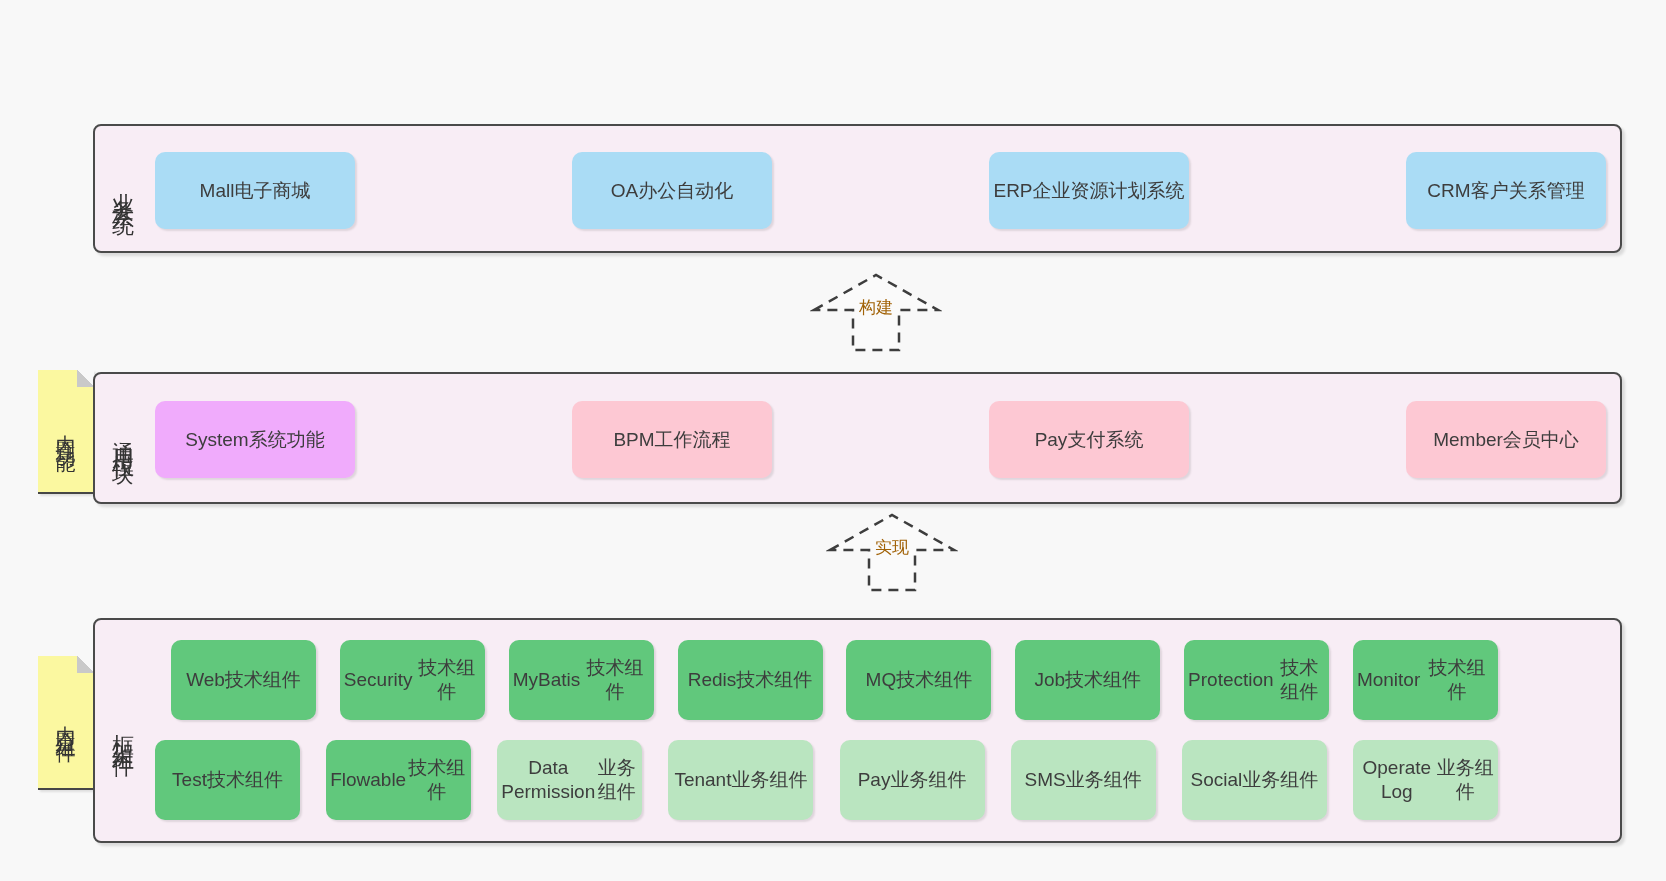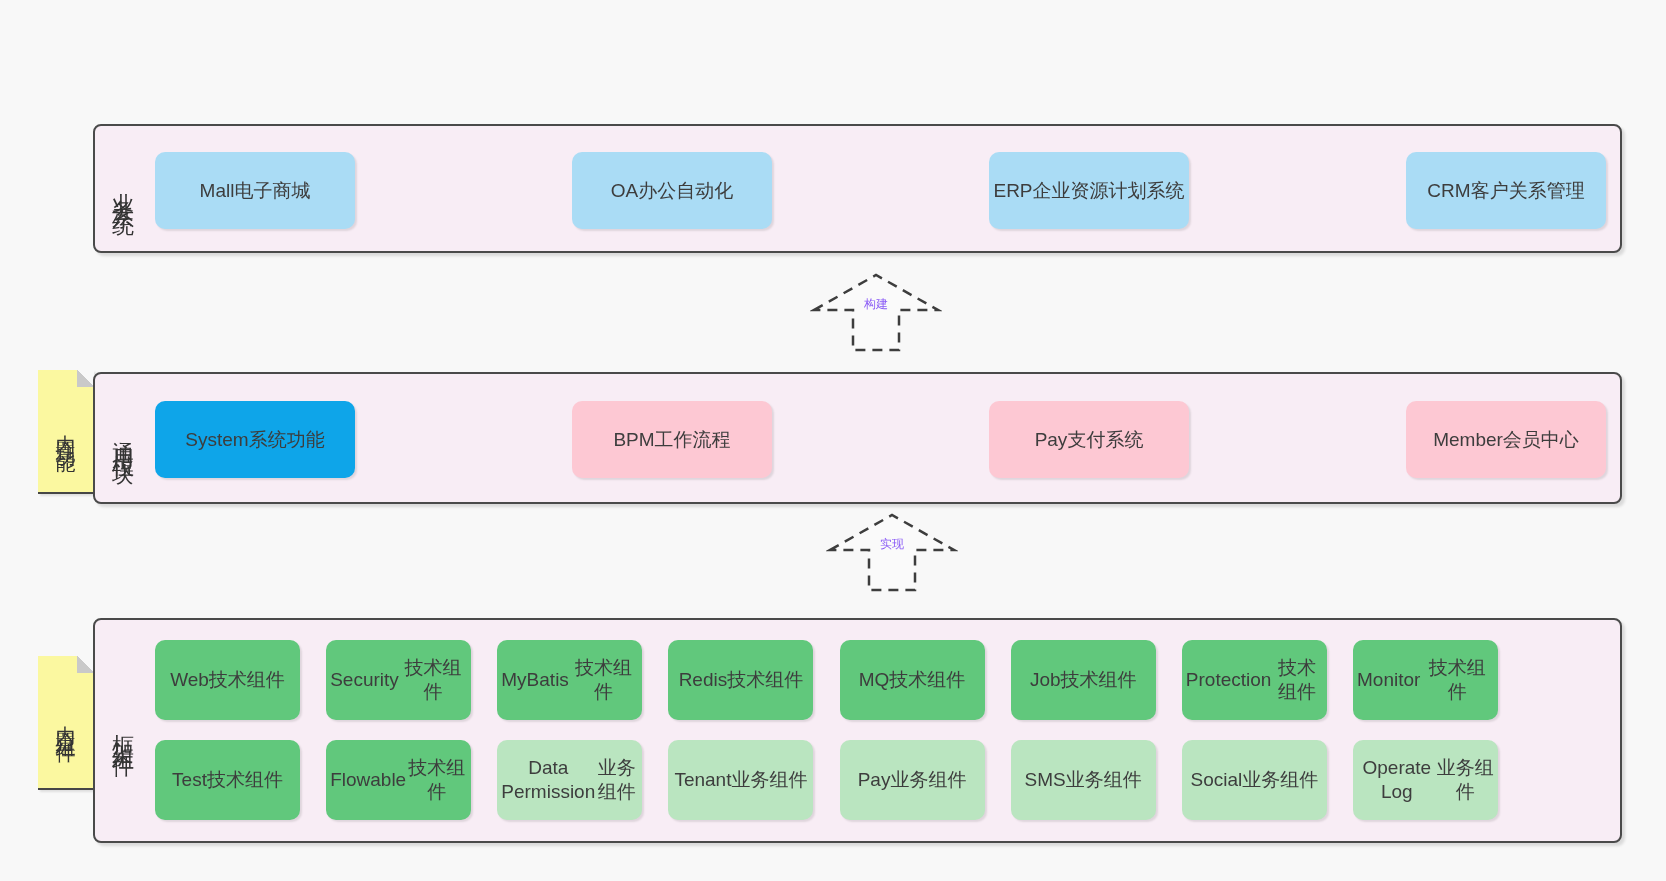--- a/index.html
+++ b/index.html
@@ -32,36 +32,36 @@
     letter-spacing: 7px; line-height: 1.1;
   }
 
   .boxrow {
     position: absolute; left: 60px; right: 14px;
     display: flex; justify-content: space-between;
   }
   .row-single { top: 26px; }
   #layer-modules .row-single { top: 27px; }
   .row-b { left: 60px; right: 122px; }
-  .row-b1 { top: 20px; }
+  .row-b1 { top: 20px; margin-left: 16px; }
   .row-b2 { top: 120px; }
 
   .box {
     border-radius: 10px;
     display: flex; flex-direction: row;
     align-items: center; justify-content: center;
     text-align: center;
     font-size: 19px; line-height: 26px;
     box-shadow: 2px 2px 2px rgba(0,0,0,0.10);
     padding: 2px 4px;
   }
   .w200 { width: 200px; height: 77px; }
   .w145 { width: 145px; height: 80px; line-height: 24px; }
   .blue   { background: #aadcf5; }
-  .red    { background: #0ea5e9; }
+  .red    { background: #f0abfc; }
   .pink   { background: #fdc8d3; margin-left: 48px; }
   .green  { background: #61c87c; }
   .lgreen { background: #bae5c0; }
 
   .note {
     position: absolute; left: 38px; width: 56px;
     background: #fbf8a0;
     border-bottom: 2px solid #464646;
     display: flex; align-items: center; justify-content: center;
     font-size: 20px; color: #333;
@@ -79,21 +79,21 @@
   #note-modules    { top: 370px; height: 124px; }
   #note-components { top: 656px; height: 134px; }
 
   .arrow { position: absolute; width: 132px; height: 84px; }
   #arrow-build { left: 810px; top: 270px; }
   #arrow-impl  { left: 826px; top: 510px; }
   .arrow svg { display: block; width: 132px; height: 84px; }
   .arrow-label {
     position: absolute; left: 50%; top: 26px; transform: translateX(-50%);
     background: #fafafa; padding: 0 3px;
-    font-size: 12px; color: #8b5cf6; white-space: nowrap;
+    font-size: 17px; color: #a16207; white-space: nowrap;
   }
 </style>
 </head>
 <body>
 
 <div class="container" id="layer-business">
   <div class="vlabel">
     <span>业务系统</span>
   </div>
   <div class="boxrow row-single">

